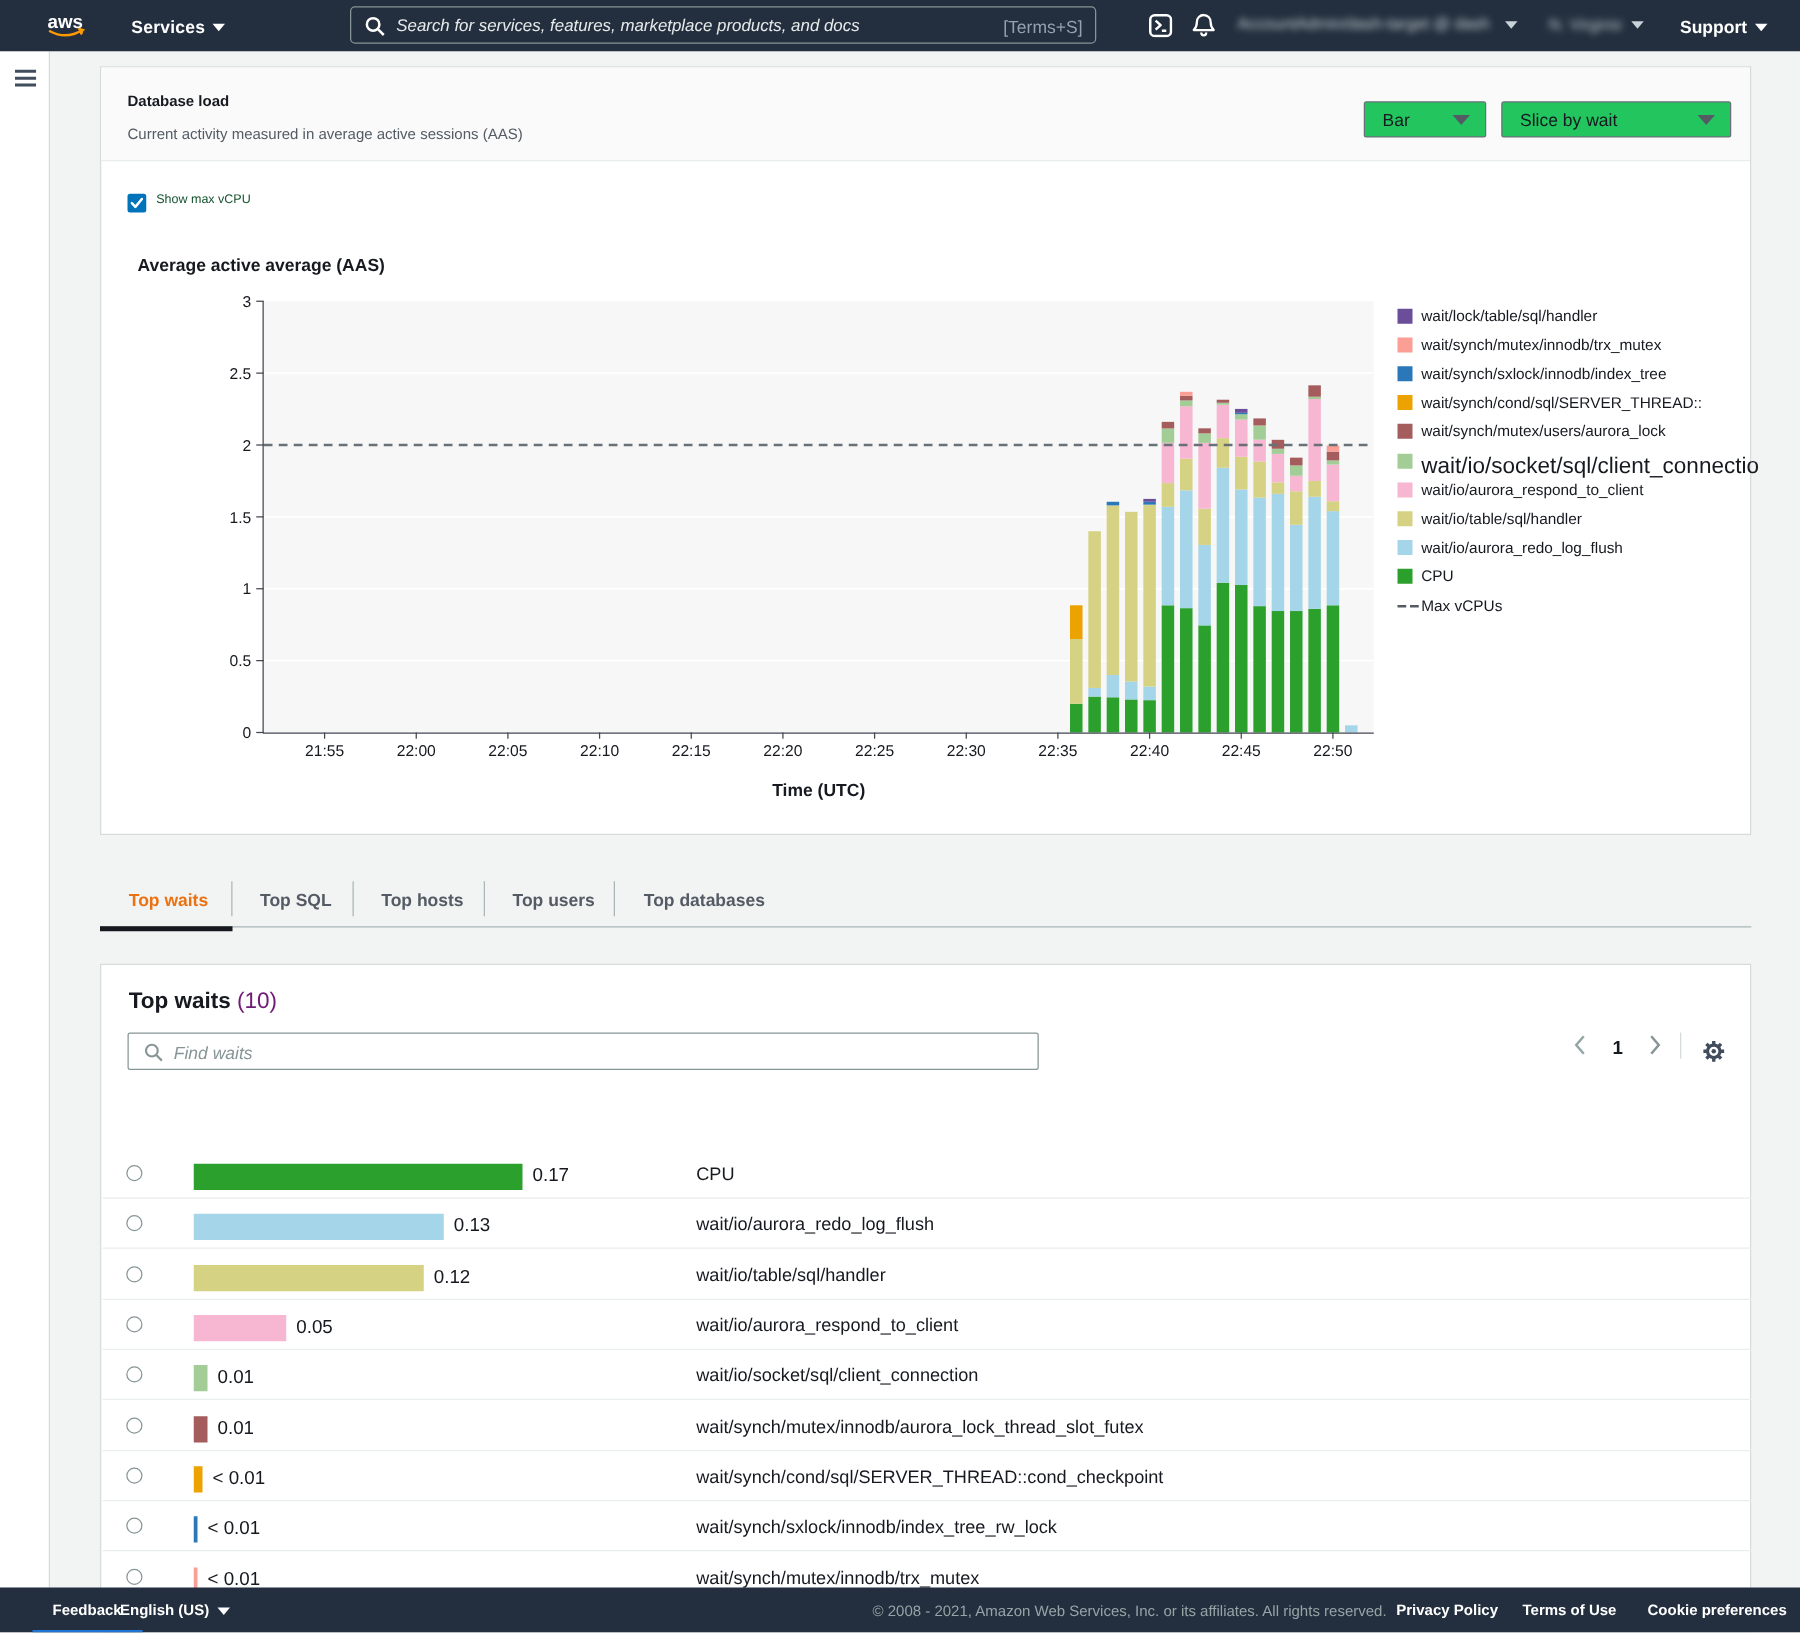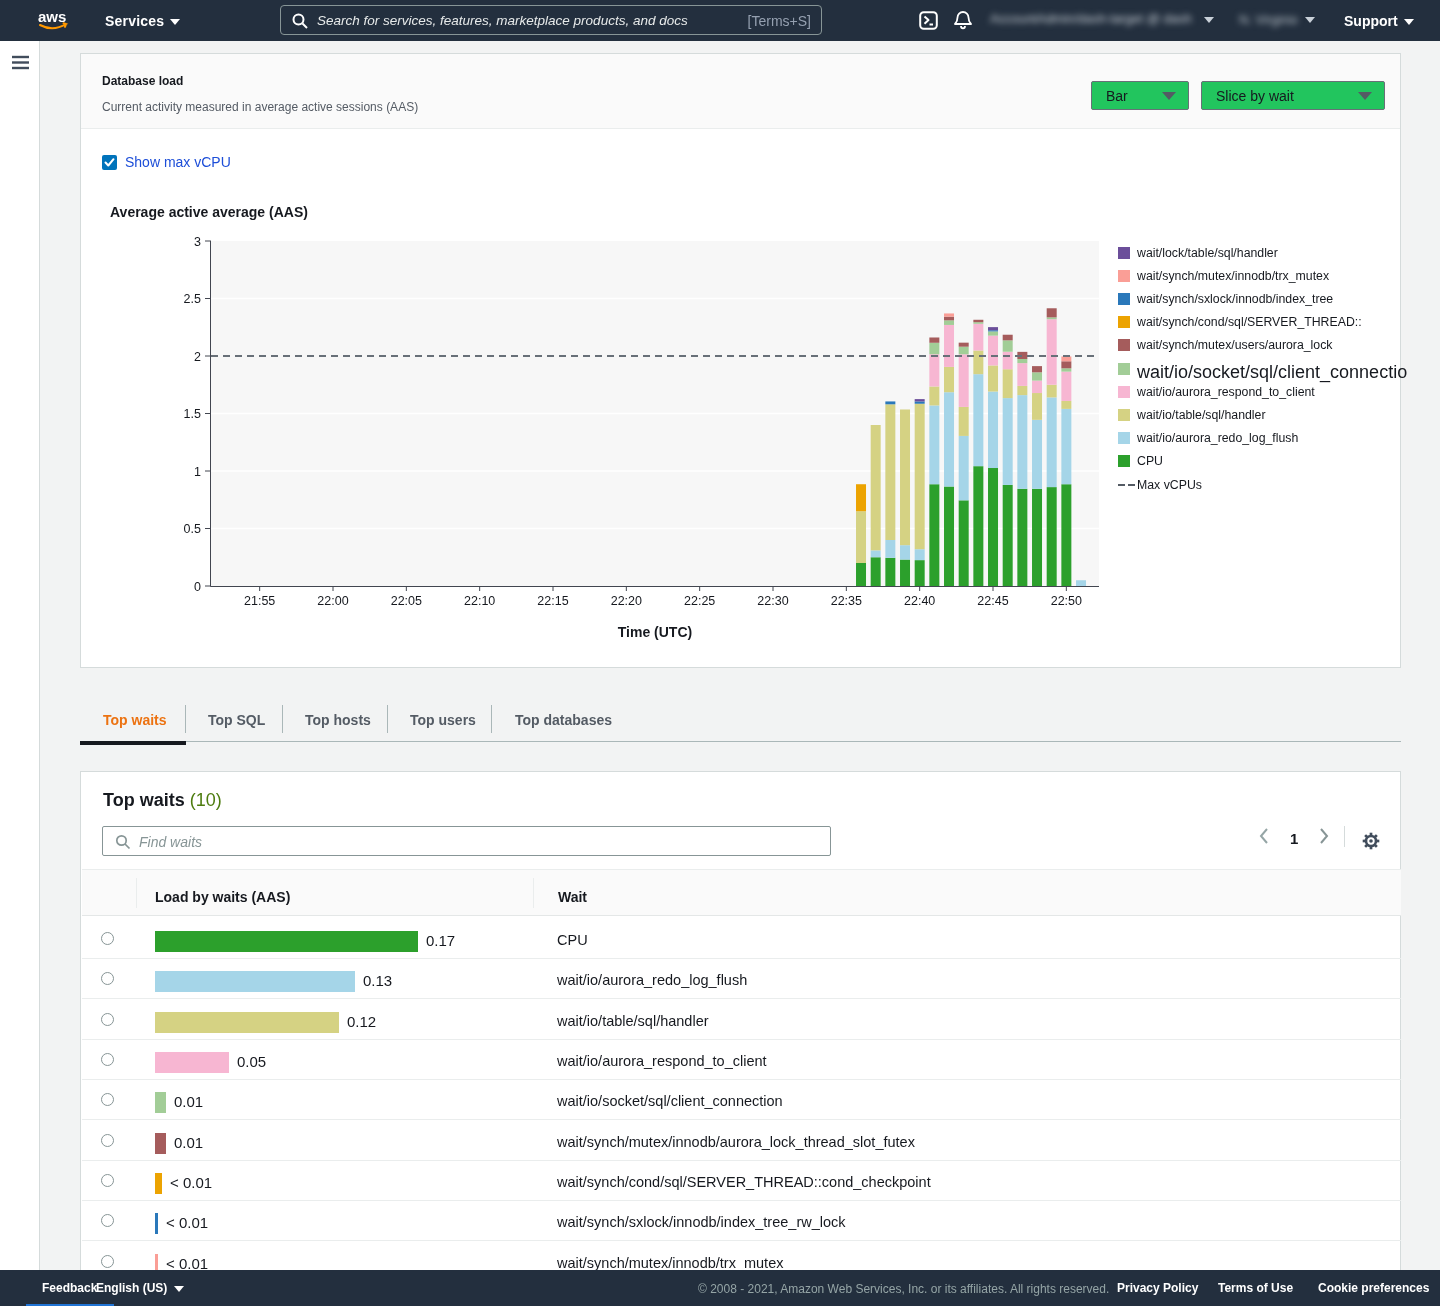--- a/index.html
+++ b/index.html
@@ -2,21 +2,21 @@
 <html><head>
 <meta charset="utf-8">
 <style>
 * { margin:0; padding:0; box-sizing:border-box; }
 html,body { width:1440px; height:1306px; overflow:hidden; font-family:"Liberation Sans", sans-serif; background:#f2f3f3; position:relative; }
 .abs { position:absolute; }
 
 #nav { position:absolute; left:0; top:0; width:1440px; height:41px; background:#232f3e; z-index:30; }
 #nav .svc { position:absolute; left:105px; top:13px; color:#fff; font-size:14px; font-weight:700; letter-spacing:.2px; }
 .tri { display:inline-block; width:0; height:0; border-left:5.5px solid transparent; border-right:5.5px solid transparent; border-top:6.5px solid #fff; vertical-align:middle; margin-left:6px; margin-bottom:1px; }
-#searchbox { position:absolute; left:280px; top:5px; width:542px; height:30px; border:1px solid #879596; border-radius:4px; color:#d4dada; }
+#searchbox { position:absolute; left:280px; top:5px; width:597px; height:30px; border:1px solid #879596; border-radius:4px; color:#d4dada; }
 #searchbox .ph { position:absolute; left:36px; top:7px; font-size:13.5px; font-style:italic; color:#e7eaea; }
 #searchbox .opt { position:absolute; right:10px; top:7px; font-size:14px; color:#95a0b0; }
 .blur1 { position:absolute; left:990px; top:11px; width:208px; height:17px; color:#c6cdd4; font-size:13px; filter:blur(3px); overflow:hidden; white-space:nowrap; }
 .blur2 { position:absolute; left:1239px; top:12px; width:58px; height:15px; color:#b9c2c9; font-size:13px; filter:blur(3px); overflow:hidden; white-space:nowrap; }
 #nav .sup { position:absolute; left:1344px; top:13px; color:#fff; font-size:14px; font-weight:700; }
 
 #sidebar { position:absolute; left:0; top:41px; width:40px; height:1229px; background:#fff; border-right:1px solid #d5dbdb; z-index:10; }
 
 .card { position:absolute; background:#fff; border:1px solid #d5dbdb; }
 #card1 { left:80px; top:53px; width:1321px; height:615px; }
@@ -32,21 +32,21 @@
 .checkbox svg { position:absolute; left:1px; top:1px; }
 
 #tabs { position:absolute; left:80px; top:703px; width:1321px; height:43px; }
 .tab { position:absolute; top:9px; font-size:14px; font-weight:700; color:#545b64; }
 .tabdiv { position:absolute; top:2px; width:1px; height:28px; background:#aab7b8; }
 #tabs .base { position:absolute; left:0; top:38px; width:1321px; height:1px; background:#aab7b8; }
 #tabs .active-bar { position:absolute; left:0; top:38px; width:106px; height:4px; background:#16191f; }
 
 #card2 { left:80px; top:771px; width:1321px; height:535px; }
 #card2 h2 { position:absolute; left:22px; top:18px; font-size:18px; color:#16191f; }
-#card2 h2 .count { color:#4d7c0f; font-weight:400;text-align:right; }
+#card2 h2 .count { color:#701a75; font-weight:400;text-align:right; }
 #find { position:absolute; left:21px; top:54px; width:729px; height:30px; border:1px solid #879596; border-radius:2px; background:#fff; }
 #find .ph { position:absolute; left:36px; top:7px; font-size:14px; font-style:italic; color:#879596; }
 .pag { position:absolute; top:60px; font-size:15px; }
 #thead { position:absolute; left:1px; top:97px; width:1319px; height:47px; background:#fafafa; border-top:1px solid #eaeded; border-bottom:1px solid #e4e7e7; }
 #thead .cdiv { position:absolute; top:8px; width:1px; height:30px; background:#eaeded; }
 #thead .h { position:absolute; top:19px; font-size:14px; font-weight:700; color:#16191f; }
 .row { position:absolute; left:1px; width:1319px; height:40px; border-bottom:1px solid #eaeded; }
 .radio { position:absolute; left:19px; top:13px; width:13px; height:13px; border:1.5px solid #879596; border-radius:50%; background:#fff; }
 .rbar { position:absolute; left:73px; top:12px; height:21px; }
 .rval { position:absolute; top:13px; font-size:15px; color:#16191f; }
@@ -110,21 +110,21 @@
     <div class="select" id="sel2">
         <span class="lbl">Slice by wait</span>
         <span class="dtri"></span>
       </div>
   </div>
   <div class="checkbox" style="top:101px">
     <svg width="13" height="13" viewBox="0 0 13 13">
         <path d="M2.5 6.5 l2.8 3 L 10.5 3.2" stroke="#fff" stroke-width="2" fill="none" stroke-linecap="round" stroke-linejoin="round"></path>
       </svg>
   </div>
-  <span class="abs" style="left:44px;top:100px;font-size:14px;color:#1d4ed8">Show max vCPU</span>
+  <span class="abs" style="left:44px;top:100px;font-size:10px;color:#14532d">Show max vCPU</span>
   <span class="abs" style="left:29px;top:150px;font-size:14px;font-weight:700;color:#16191f">Average active average (AAS)</span>
   <svg class="abs" style="left:0;top:75px" width="1321" height="540" viewBox="0 0 1321 540" font-family="Liberation Sans, sans-serif">
 <rect x="130" y="112" width="888" height="345" fill="#f7f7f7"></rect>
 <line x1="130" y1="399.5" x2="1018" y2="399.5" stroke="#ffffff" stroke-width="1.5"></line>
 <line x1="130" y1="342.0" x2="1018" y2="342.0" stroke="#ffffff" stroke-width="1.5"></line>
 <line x1="130" y1="284.5" x2="1018" y2="284.5" stroke="#ffffff" stroke-width="1.5"></line>
 <line x1="130" y1="169.5" x2="1018" y2="169.5" stroke="#ffffff" stroke-width="1.5"></line>
 <rect x="775.02" y="434.0" width="10" height="23.0" fill="#2ca02c"></rect>
 <rect x="775.02" y="382.25" width="10" height="51.75" fill="#d5d283"></rect>
 <rect x="775.02" y="355.23" width="10" height="27.02" fill="#eca301"></rect>
@@ -312,26 +312,20 @@
       <circle cx="9" cy="9" r="1.8" fill="#414d5c"></circle>
       <line x1="14.60" y1="9.00" x2="17.30" y2="9.00" stroke="#414d5c" stroke-width="2.7"></line>
       <line x1="12.96" y1="12.96" x2="14.87" y2="14.87" stroke="#414d5c" stroke-width="2.7"></line>
       <line x1="9.00" y1="14.60" x2="9.00" y2="17.30" stroke="#414d5c" stroke-width="2.7"></line>
       <line x1="5.04" y1="12.96" x2="3.13" y2="14.87" stroke="#414d5c" stroke-width="2.7"></line>
       <line x1="3.40" y1="9.00" x2="0.70" y2="9.00" stroke="#414d5c" stroke-width="2.7"></line>
       <line x1="5.04" y1="5.04" x2="3.13" y2="3.13" stroke="#414d5c" stroke-width="2.7"></line>
       <line x1="9.00" y1="3.40" x2="9.00" y2="0.70" stroke="#414d5c" stroke-width="2.7"></line>
       <line x1="12.96" y1="5.04" x2="14.87" y2="3.13" stroke="#414d5c" stroke-width="2.7"></line>
     </svg>
-  <div id="thead">
-    <span class="cdiv" style="left:54px"></span>
-    <span class="h" style="left:73px">Load by waits (AAS)</span>
-    <span class="cdiv" style="left:451px"></span>
-    <span class="h" style="left:476px">Wait</span>
-  </div>
   <div class="row" style="top:147px">
   <span class="radio"></span>
   <span class="rbar" style="width:263px;background:#2ca02c"></span>
   <span class="rval" style="left:344px">0.17</span>
   <span class="rname">CPU</span>
 </div>
 <div class="row" style="top:187px">
   <span class="radio"></span>
   <span class="rbar" style="width:200px;background:#a5d5e8"></span>
   <span class="rval" style="left:281px">0.13</span>

